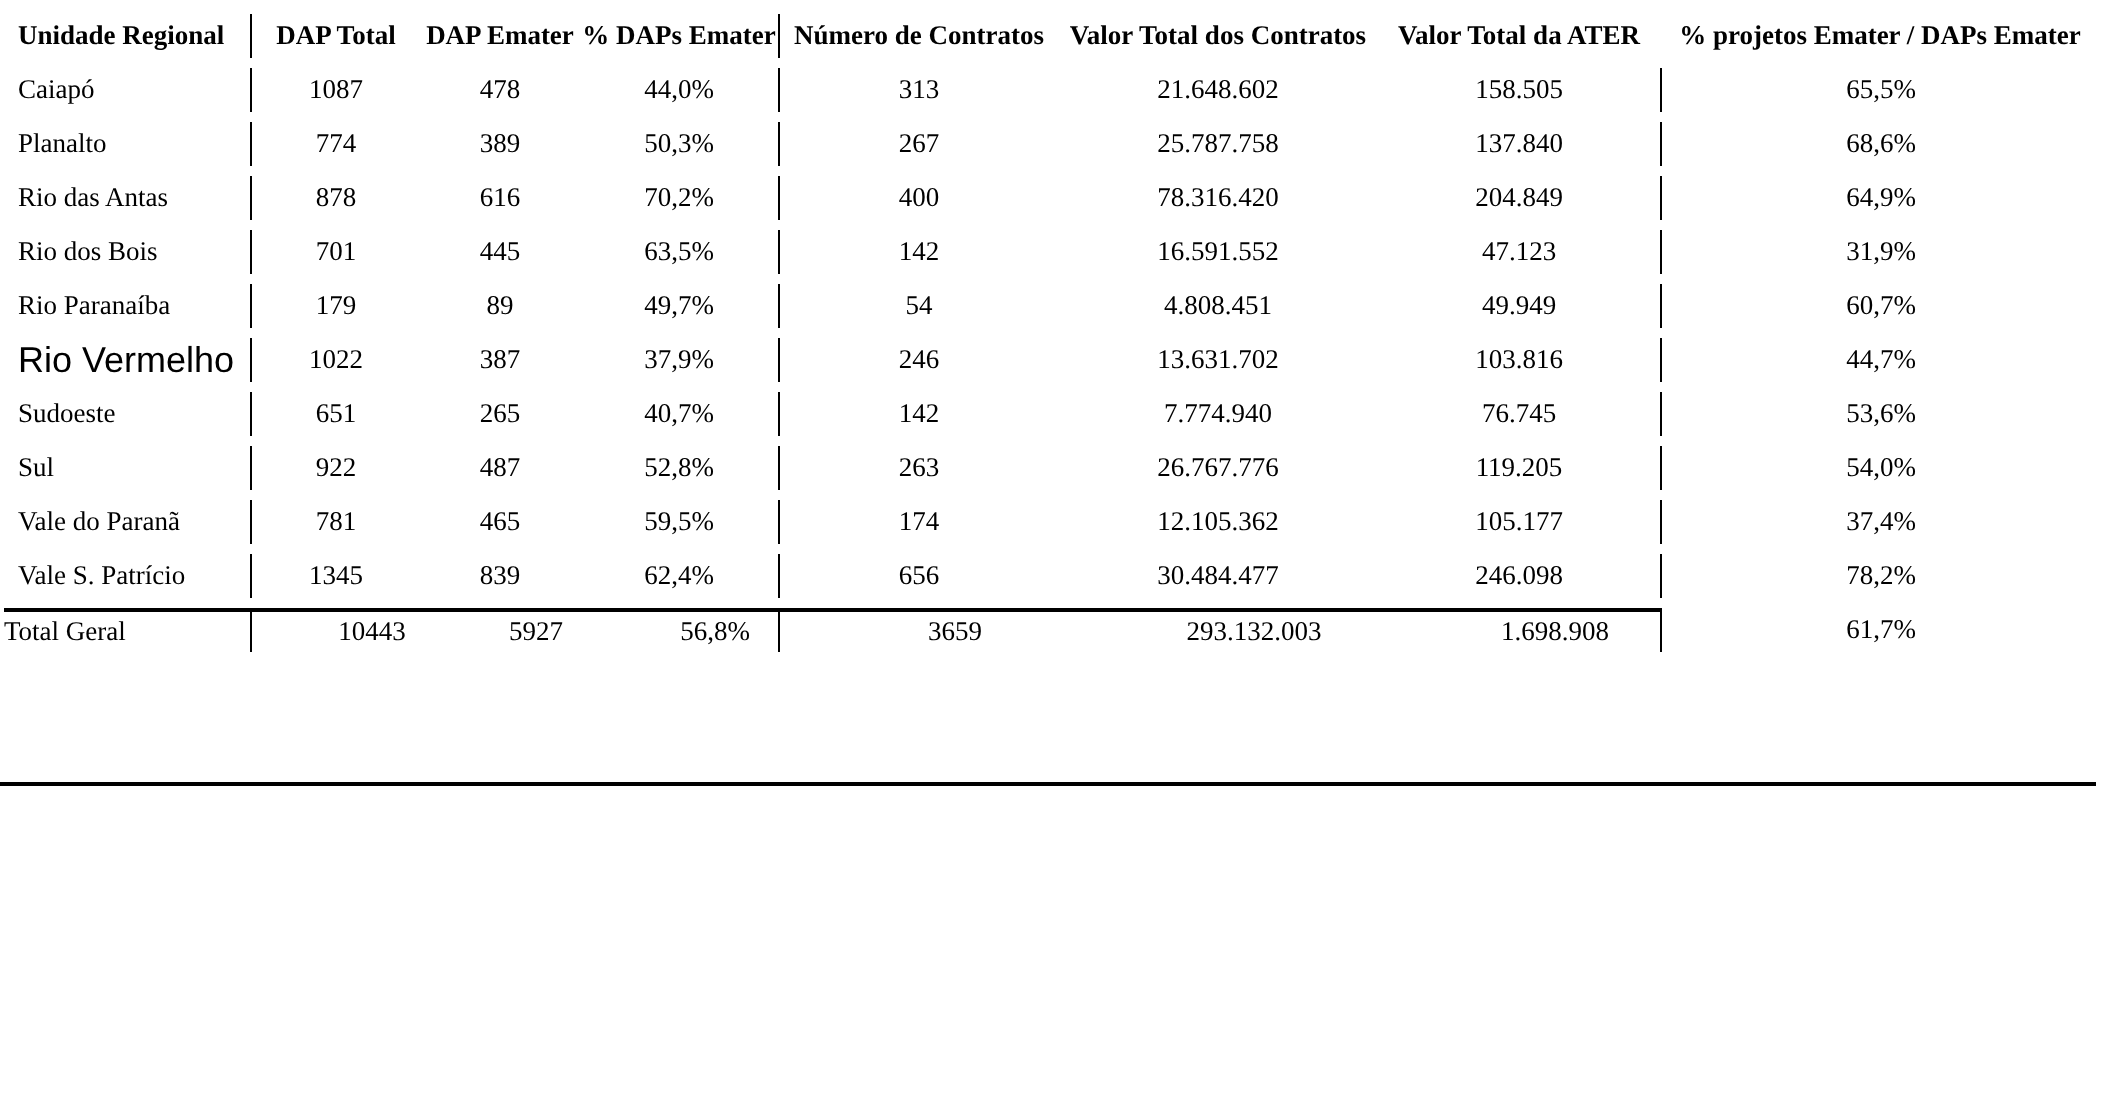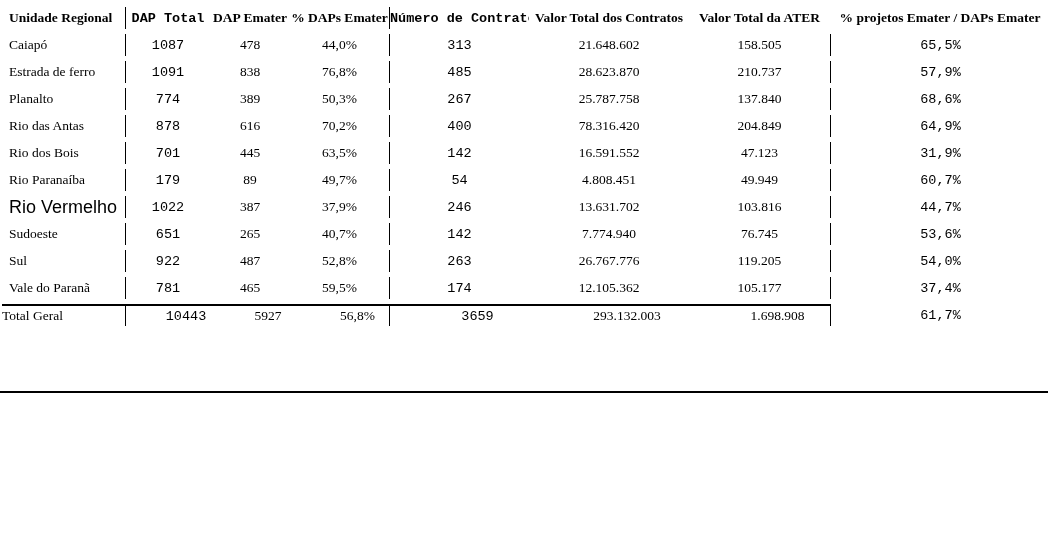--- a/index.html
+++ b/index.html
@@ -27,21 +27,21 @@
     font-size: 13.5px;
     font-weight: normal;
     text-align: center;
     vertical-align: middle;
     white-space: nowrap;
     overflow: hidden;
   }
   thead th { font-weight: bold; }
 
   .c0 { text-align: left; padding-left: 7px; }          
-  .bl { border-left: 1px solid #000; font-family: Liberation Mono, monospace; }                  
+  .bl { border-left: 1px solid #000; }                  
   .rt { border-top: 2px solid #000; padding-left: 36px; }                   
   tr.total td.c0 { padding-left: 0; }
   td.sans { font-family: "Liberation Sans", sans-serif; font-size: 18px; }
 
   .bottom-rule {
     position: absolute;
     left: 0; top: 391px;
     width: 1048px; height: 2px;
     background: #000000;
   }
@@ -76,30 +76,20 @@
     <tbody id="body-rows">
         <tr>
           <td class="c0">Caiapó</td>
           <td class="bl">1087</td>
           <td>478</td>
           <td>44,0%</td>
           <td class="bl">313</td>
           <td>21.648.602</td>
           <td>158.505</td>
           <td class="bl">65,5%</td>
-        </tr>
-        <tr>
-          <td class="c0">Estrada de ferro</td>
-          <td class="bl">1091</td>
-          <td>838</td>
-          <td>76,8%</td>
-          <td class="bl">485</td>
-          <td>28.623.870</td>
-          <td>210.737</td>
-          <td class="bl">57,9%</td>
         </tr>
         <tr>
           <td class="c0">Planalto</td>
           <td class="bl">774</td>
           <td>389</td>
           <td>50,3%</td>
           <td class="bl">267</td>
           <td>25.787.758</td>
           <td>137.840</td>
           <td class="bl">68,6%</td>
@@ -167,20 +157,30 @@
         <tr>
           <td class="c0">Vale do Paranã</td>
           <td class="bl">781</td>
           <td>465</td>
           <td>59,5%</td>
           <td class="bl">174</td>
           <td>12.105.362</td>
           <td>105.177</td>
           <td class="bl">37,4%</td>
         </tr>
+        <tr>
+          <td class="c0">Vale S. Patrício</td>
+          <td class="bl">1345</td>
+          <td>839</td>
+          <td>62,4%</td>
+          <td class="bl">656</td>
+          <td>30.484.477</td>
+          <td>246.098</td>
+          <td class="bl">78,2%</td>
+        </tr>
         <tr class="total">
           <td class="c0 rt">Total Geral</td>
           <td class="bl rt">10443</td>
           <td class="rt">5927</td>
           <td class="rt">56,8%</td>
           <td class="bl rt">3659</td>
           <td class="rt">293.132.003</td>
           <td class="rt">1.698.908</td>
           <td class="bl">61,7%</td>
         </tr>

